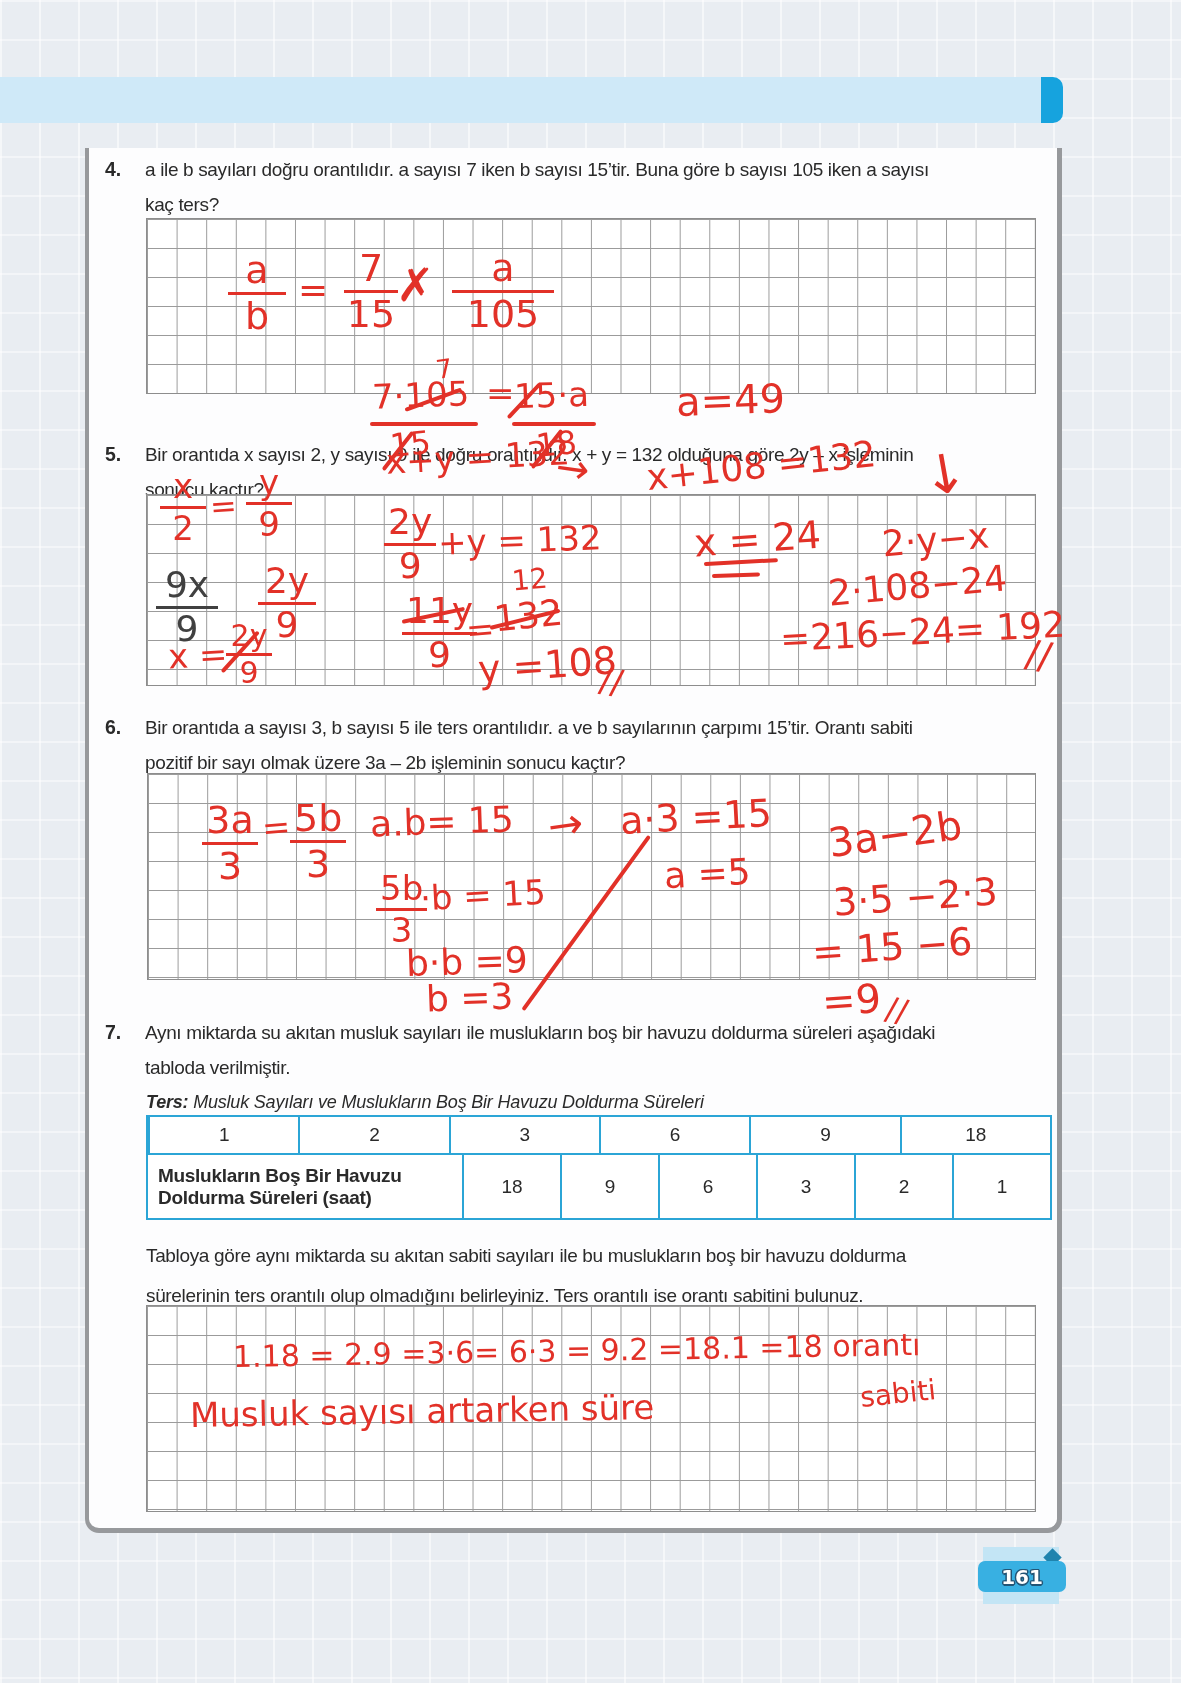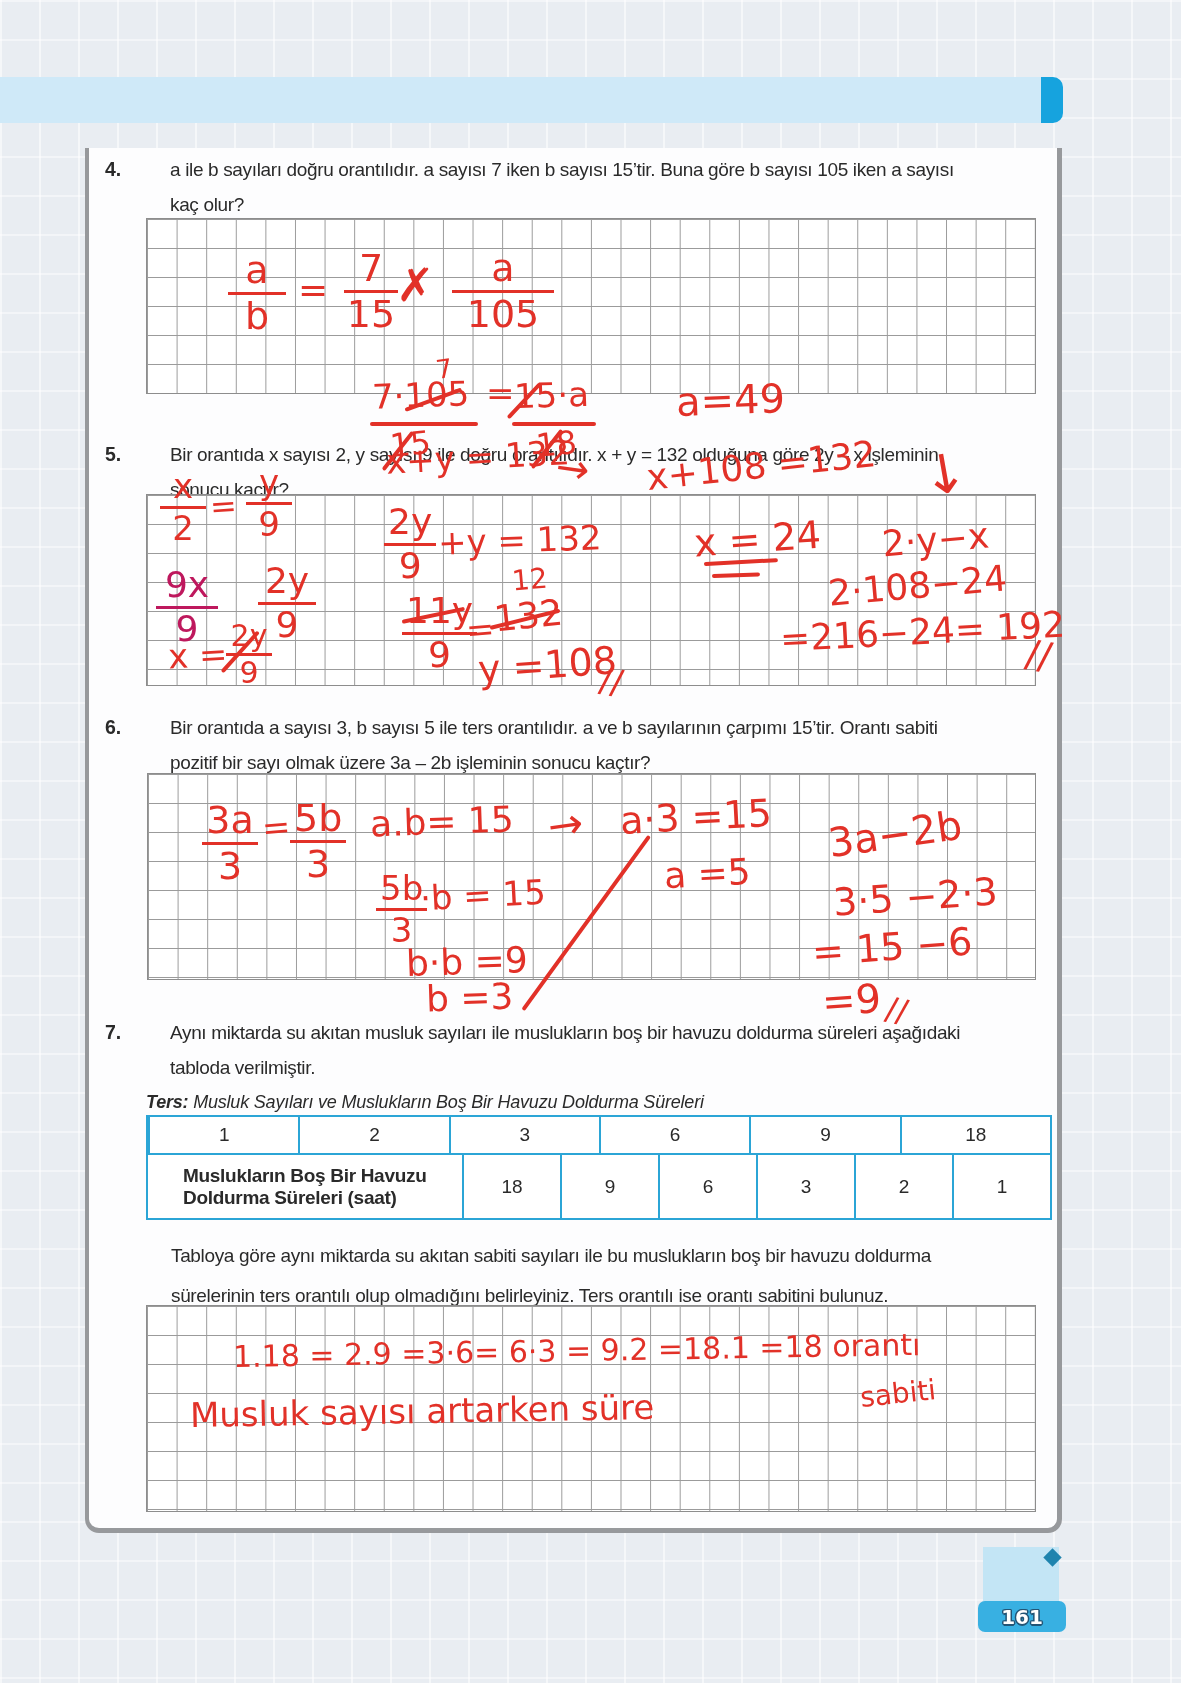--- a/index.html
+++ b/index.html
@@ -19,21 +19,21 @@
   .hcap{left:1041px;top:77px;width:22px;height:46px;border-radius:0 10px 10px 0;}
   
   .card{
     left:85px;top:148px;width:968px;height:1380px;background:#fdfdfe;
     border-left:4px solid #97999c;border-right:5px solid #97999c;border-bottom:5px solid #97999c;
     border-radius:0 0 14px 14px;
   }
   
   .qnum{font-weight:bold;font-size:19.5px;line-height:35px;}
   .qtext{font-size:19px;letter-spacing:-0.35px;line-height:35px;white-space:nowrap;}
-  .tline{white-space:nowrap;margin-left:25px;}
+  .tline{white-space:nowrap;}
   
   .gridpaper{
     background-color:#ffffff;
     background-image:
       linear-gradient(to right, #9b9b9b 1px, transparent 1px),
       linear-gradient(to bottom, #9b9b9b 1px, transparent 1px);
     background-size:29.6px 29px;
     border:1px solid #8d8d8d;
   }
   
@@ -67,21 +67,21 @@
 <body>
 
 <div class="abs hbar" style="background:#cfe9f8;"></div>
 <div class="abs hcap" style="background:#16a3de;"></div>
 
 <div class="abs card"></div>
 
 <div class="abs qnum" style="left:105px;top:152px;">4.</div>
 <div class="abs qtext" style="left:145px;top:152px;">
     <div class="tline">a ile b sayıları doğru orantılıdır. a sayısı 7 iken b sayısı 15’tir. Buna göre b sayısı 105 iken a sayısı</div>
-    <div class="tline">kaç olur?</div>
+    <div class="tline">kaç ters?</div>
   </div>
 <div class="abs gridpaper" style="left:146px;top:218px;width:888px;height:174px;"></div>
 
 <div class="abs qnum" style="left:105px;top:437px;">5.</div>
 <div class="abs qtext" style="left:145px;top:437px;">
     <div class="tline">Bir orantıda x sayısı 2, y sayısı 9 ile doğru orantılıdır. x + y = 132 olduğuna göre 2y – x işleminin</div>
     <div class="tline">sonucu kaçtır?</div>
   </div>
 <div class="abs gridpaper" style="left:146px;top:494px;width:888px;height:190px;"></div>
 
@@ -186,21 +186,21 @@
       <span class="fd">105</span>
     </div>
     <div class="hw-f" style="left: 160px; top: 468px; font-size: 34px; color: rgb(226, 49, 40); min-width: 46px;">
       <span class="fn">x</span>
       <span class="fd">2</span>
     </div>
     <div class="hw-f" style="left: 246px; top: 464px; font-size: 34px; color: rgb(226, 49, 40); min-width: 46px;">
       <span class="fn">y</span>
       <span class="fd">9</span>
     </div>
-    <div class="hw-f" style="left: 156px; top: 566px; font-size: 36px; color: #be185d; min-width: 62px;">
+    <div class="hw-f" style="left: 156px; top: 566px; font-size: 36px; color: #404040; min-width: 62px;">
       <span class="fn">9x</span>
       <span class="fd">9</span>
     </div>
     <div class="hw-f" style="left: 258px; top: 562px; font-size: 36px; color: rgb(226, 49, 40); min-width: 58px;">
       <span class="fn">2y</span>
       <span class="fd">9</span>
     </div>
     <div class="hw-f" style="left: 226px; top: 620px; font-size: 30px; color: rgb(226, 49, 40); min-width: 46px;">
       <span class="fn">2y</span>
       <span class="fd">9</span>
@@ -234,15 +234,15 @@
     <div class="hw-s" style="left: 222px; top: 670px; width: 54px; height: 3.5px; background: rgb(226, 49, 40); transform: rotate(-48deg);"></div>
     <div class="hw-s" style="left: 402px; top: 620px; width: 64px; height: 3.5px; background: rgb(226, 49, 40); transform: rotate(-12deg);"></div>
     <div class="hw-s" style="left: 490px; top: 626px; width: 72px; height: 3.5px; background: rgb(226, 49, 40); transform: rotate(-14deg);"></div>
     <div class="hw-s" style="left: 704px; top: 562px; width: 74px; height: 4px; background: rgb(226, 49, 40); transform: rotate(-3deg);"></div>
     <div class="hw-s" style="left: 712px; top: 574px; width: 48px; height: 4px; background: rgb(226, 49, 40); transform: rotate(-2deg);"></div>
     <div class="hw-s" style="left: 523px; top: 1008px; width: 215px; height: 4px; background: rgb(226, 49, 40); transform: rotate(-54deg);"></div>
   </div>
 
 <div class="abs ribbon" style="background:#c3e5f5;"></div>
 <div class="abs fold" style="background:#1f84ae;"></div>
-<div class="abs badge" style="background:#38b0e2;margin-top:40px;">
+<div class="abs badge" style="background:#38b0e2;">
   <span>161</span>
 </div>
 
 </body></html>

